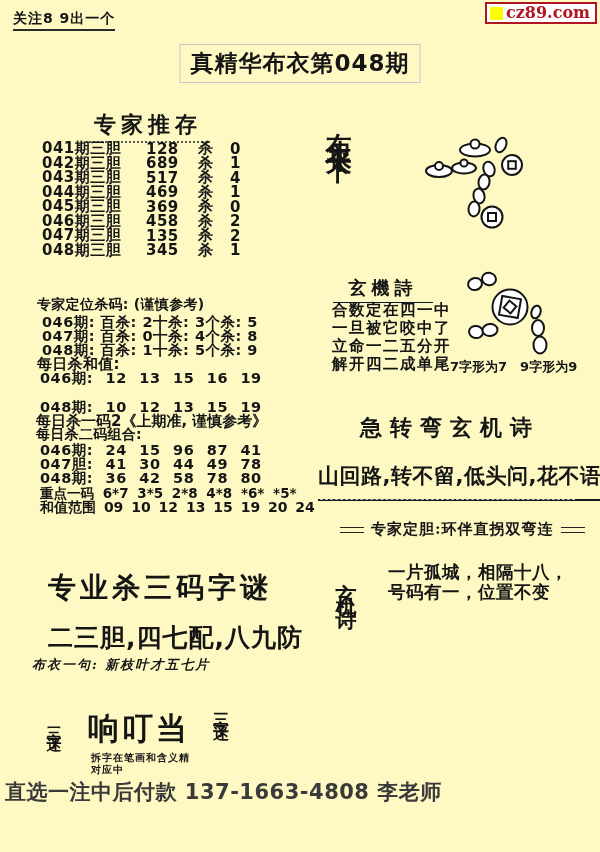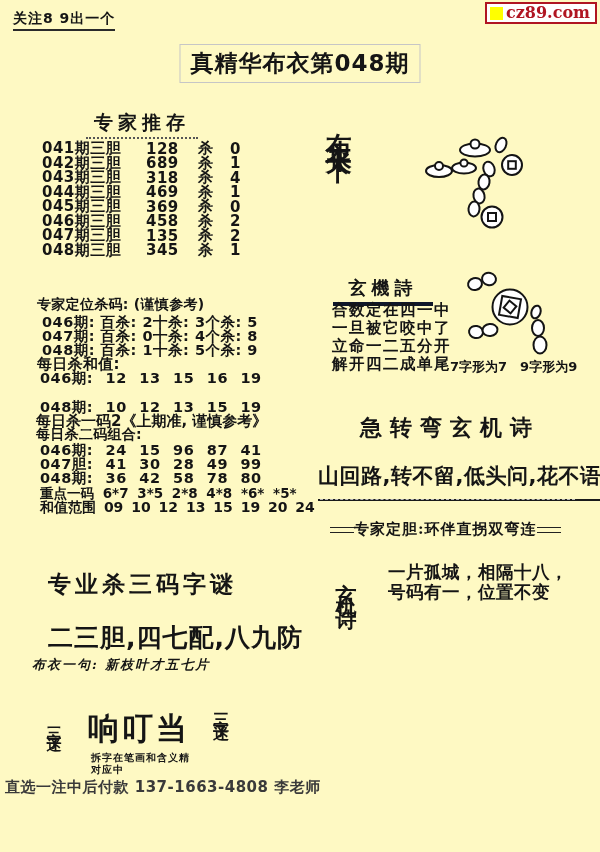--- a/index.html
+++ b/index.html
@@ -12,73 +12,73 @@
         border-bottom:2px solid #2a2a2a;padding-bottom:1px;}
   #logo{right:3px;top:2px;display:flex;align-items:center;gap:3px;
         border:2px solid #b01522;padding:1px 5px 1px 3px;background:#fff;cursor:pointer;}
   #logo .sq{width:13px;height:13px;background:#ffff00;}
   #logo .txt{font-family:"DejaVu Serif","Liberation Serif",serif;font-weight:bold;
              font-size:16px;color:#b01522;line-height:1;}
   #title{left:50%;transform:translateX(-50%);top:44px;font-size:23px;font-weight:bold;
          letter-spacing:1px;border:1px solid #c6c6c6;padding:3px 10px;white-space:nowrap;}
 
   
-  #expert-header{left:86px;top:110px;font-size:19px;font-weight:bold;letter-spacing:5px;
+  #expert-header{left:86px;top:110px;font-size:22px;font-weight:bold;letter-spacing:5px;
                  border-bottom:2px dotted #555;padding:0 8px 1px;}
   #dan-table{left:42px;top:139px;}
   .dan-row{display:grid;grid-template-columns:104px 52px 32px 18px;height:14.5px;
            font-size:15px;font-weight:bold;letter-spacing:.5px;align-items:center;}
   .sec-h{font-size:14px;font-weight:bold;letter-spacing:.3px;}
   .sec-row{font-size:14.5px;font-weight:bold;letter-spacing:.5px;}
   .wsp{word-spacing:7px;}
   #dingwei-h{left:37px;top:296px;text-align:right;}
   #dw0{left:42px;top:313px;} #dw1{left:42px;top:327px;} #dw2{left:42px;top:341px;}
   #killsum-h{left:37px;top:355px;font-size:15px;}
   #ks0{left:40px;top:369px;} #ks1{left:40px;top:384px;} #ks2{left:40px;top:398px;}
   #onecode{left:36px;top:412px;font-size:15px;font-weight:bold;}
   #twocode-h{left:36px;top:426px;}
   #tc0{left:40px;top:441px;} #tc1{left:40px;top:455px;} #tc2{left:40px;top:469px;}
   #keycode{left:40px;top:485px;font-size:13.5px;font-weight:bold;word-spacing:4px;}
   #sumrange{left:40px;top:499px;font-size:14px;font-weight:bold;word-spacing:3px;}
 
   
-  #riddle-title{left:48px;top:569px;font-size:23px;letter-spacing:4px;font-weight:600;
+  #riddle-title{left:48px;top:569px;font-size:28px;letter-spacing:4px;font-weight:600;
                 font-family:"DejaVu Serif","Liberation Serif",serif;}
   #riddle-main{left:48px;top:621px;font-size:25px;font-weight:bold;letter-spacing:1px;}
   #buyi-line{left:32px;top:656px;font-size:13px;font-weight:bold;font-style:italic;
              font-family:"DejaVu Serif","Liberation Serif",serif;letter-spacing:2px;}
   .vert{writing-mode:vertical-rl;text-orientation:upright;}
   #tr-left{left:44px;top:715px;font-size:15px;font-weight:bold;letter-spacing:5px;height:60px;}
   #tr-main{left:88px;top:708px;font-size:31px;font-weight:bold;letter-spacing:3px;}
   #tr-note{left:91px;top:752px;font-size:10px;font-weight:bold;line-height:12px;letter-spacing:1px;}
   #tr-right{left:210px;top:700px;font-size:16px;font-weight:bold;letter-spacing:6px;height:62px;}
 
   
   #banner{left:322px;top:112px;font-size:26px;font-weight:bold;letter-spacing:9px;height:160px;}
   #xj-header{left:333px;top:276px;width:100px;text-align:center;font-size:18px;font-weight:bold;
-             letter-spacing:5px;border-bottom:4px solid #0f172a;padding-bottom:2px;}
+             letter-spacing:5px;border-bottom:1px solid #0f172a;padding-bottom:2px;}
   .xj-line{left:332px;font-size:15.5px;font-weight:bold;letter-spacing:1.5px;}
   #xj0{top:300px;} #xj1{top:318px;} #xj2{top:336px;} #xj3{top:354px;}
   #xj-caption{left:450px;top:358px;font-size:13px;font-weight:bold;white-space:nowrap;}
 
   #jzw-header{left:360px;top:413px;font-size:22px;font-weight:bold;letter-spacing:8px;}
   #jzw-verse{left:318px;top:462px;font-size:21px;font-weight:bold;letter-spacing:.5px;
              border-bottom:2px solid #1a1a1a;padding-bottom:9px;white-space:nowrap;}
   #jzw-dots{left:320px;top:499px;width:255px;border-top:1px dashed #b8b8b8;height:0;}
-  #jzw-divider{left:330px;top:520px;display:flex;align-items:center;}
+  #jzw-divider{left:340px;top:520px;display:flex;align-items:center;gap:7px;}
   .dash{width:24px;height:4px;border-top:1.5px solid #222;border-bottom:1.5px solid #222;}
   #jzw-divider .lbl{font-size:15px;font-weight:bold;letter-spacing:1px;
                     font-family:"DejaVu Serif","Liberation Serif",serif;}
 
   #br-vert{left:332px;top:566px;font-size:21px;font-weight:bold;letter-spacing:13px;height:120px;}
   .br-line{left:388px;font-size:17.5px;font-weight:bold;letter-spacing:.5px;white-space:nowrap;}
   #br1{top:560px;} #br2{top:580px;}
 
   
-  #footer{left:5px;top:778px;font-size:15px;font-weight:bold;color:#3a3a3a;letter-spacing:.5px;}
+  #footer{left:5px;top:778px;font-size:21px;font-weight:bold;color:#3a3a3a;letter-spacing:.5px;}
 
   svg .ink{stroke:#141414;stroke-width:2;fill:#fff;}
 </style>
 </head>
 <body>
 
 <div id="page">
 
   <div class="abs" id="note">关注8 9出一个</div>
   <div class="abs" id="logo">
@@ -96,21 +96,21 @@
         <span>0</span>
     </div>
     <div class="dan-row">
       <span>042期三胆</span>
         <span>689</span>
         <span>杀</span>
         <span>1</span>
     </div>
     <div class="dan-row">
       <span>043期三胆</span>
-        <span>318</span>
+        <span>517</span>
         <span>杀</span>
         <span>4</span>
     </div>
     <div class="dan-row">
       <span>044期三胆</span>
         <span>469</span>
         <span>杀</span>
         <span>1</span>
     </div>
     <div class="dan-row">
@@ -145,21 +145,21 @@
   <div class="abs sec-row" id="dw2">048期: 百杀: 1十杀: 5个杀: 9</div>
 
   <div class="abs sec-h" id="killsum-h">每日杀和值:</div>
   <div class="abs sec-row wsp" id="ks0">046期: 12 13 15 16 19</div>
   <div class="abs sec-row wsp" id="ks2">048期: 10 12 13 15 19</div>
 
   <div class="abs" id="onecode">每日杀一码2《上期准, 谨慎参考》</div>
 
   <div class="abs sec-h" id="twocode-h">每日杀二码组合:</div>
   <div class="abs sec-row wsp" id="tc0">046期: 24 15 96 87 41</div>
-  <div class="abs sec-row wsp" id="tc1">047胆: 41 30 28 49 99</div>
+  <div class="abs sec-row wsp" id="tc1">047胆: 41 30 44 49 78</div>
   <div class="abs sec-row wsp" id="tc2">048期: 36 42 58 78 80</div>
 
   <div class="abs" id="keycode">
     <span>重点一码</span>
     <span>6*7 3*5 2*8 4*8 *6* *5*</span>
   </div>
   <div class="abs" id="sumrange">
     <span>和值范围</span>
     <span>09 10 12 13 15 19 20 24</span>
   </div>

